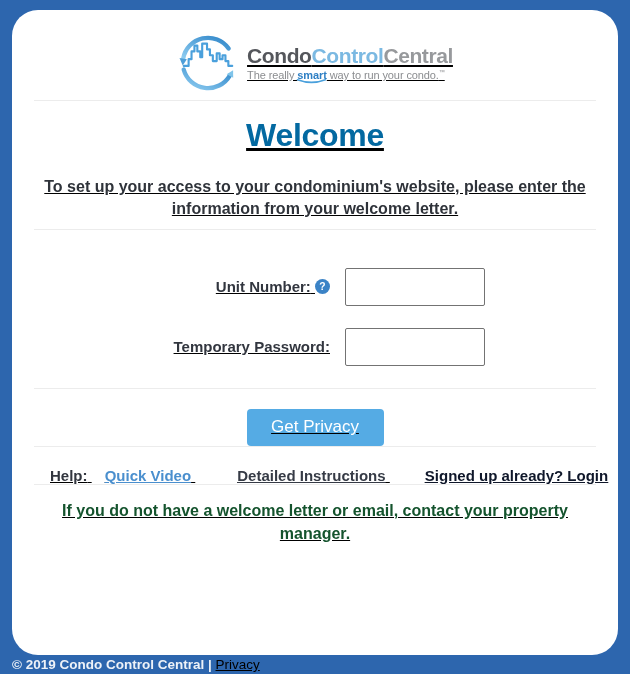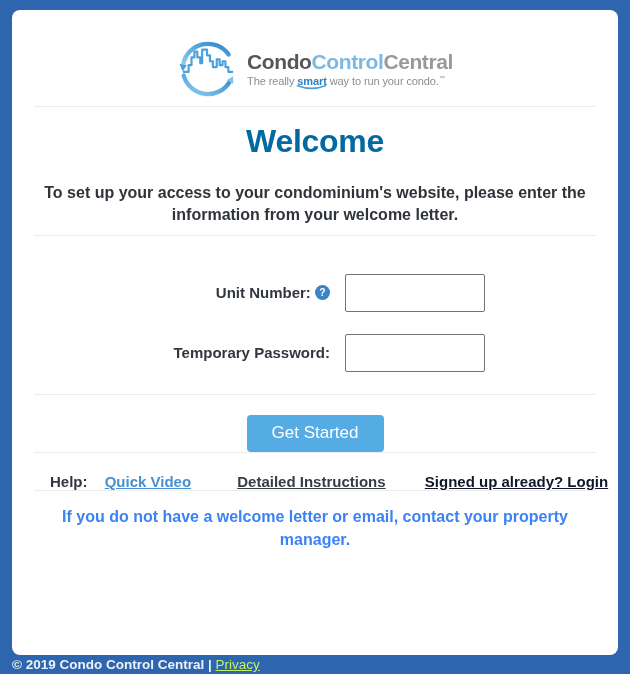--- a/index.html
+++ b/index.html
@@ -8,24 +8,25 @@
     width: 630px;
     height: 674px;
     background: #2d66ae;
     font-family: "Liberation Sans", "DejaVu Sans", sans-serif;
     overflow: hidden;
   }
   .card {
     margin: 10px 12px 0;
     height: 645px;
     background: #ffffff;
-    border-radius: 8px;
-    padding: 8px 22px;
+    border-radius: 26px;
+    padding: 2px 22px;
     box-sizing: border-box;
     overflow: hidden;
+    text-decoration: underline;
   }
   hr.divider {
     border: none;
     border-top: 1px solid #ececec;
     margin: 0;
   }
   
   .logo-row {
     padding-top: 14px;
     display: flex;
@@ -128,32 +129,32 @@
   .link-detailed { color: #363b46; margin-left: 42px; }
   .link-login { color: #0f172a; margin-left: 35px; }
   .hr5 { margin-top: 21px; }
   
   p.note {
     margin: 14px auto 0;
     max-width: 548px;
     text-align: center;
     font-size: 16px;
     font-weight: bold;
-    color: #3b82f6;
+    color: #14532d;
     line-height: 1.45;
   }
   
   .footer {
     padding: 2px 12px 0;
     font-size: 13.5px;
     font-weight: bold;
     color: #eef2f8;
   }
   .footer a {
-    color: #bef264;
+    color: #000000;
     font-weight: normal;
     text-decoration: underline;
     cursor: pointer;
   }
 </style>
 </head>
 <body>
 
 <div class="card">
 
@@ -198,21 +199,21 @@
       <input type="text" class="text-input" value="" style="">
     </div>
     <div class="form-row">
       <label><span>Temporary Password:</span></label>
       <input type="text" class="text-input" value="" style="">
     </div>
   </div>
 
   <hr class="divider hr3">
 
-  <button class="get-started">Get Started</button>
+  <button class="get-started">Get Privacy</button>
 
   <hr class="divider hr4">
 
   <div class="help-row">
     <span class="help-label">Help:</span>
     <a class="link-quick-video">Quick Video</a>
     <a class="link-detailed">Detailed Instructions</a>
     <a class="link-login">Signed up already? Login</a>
   </div>
 

